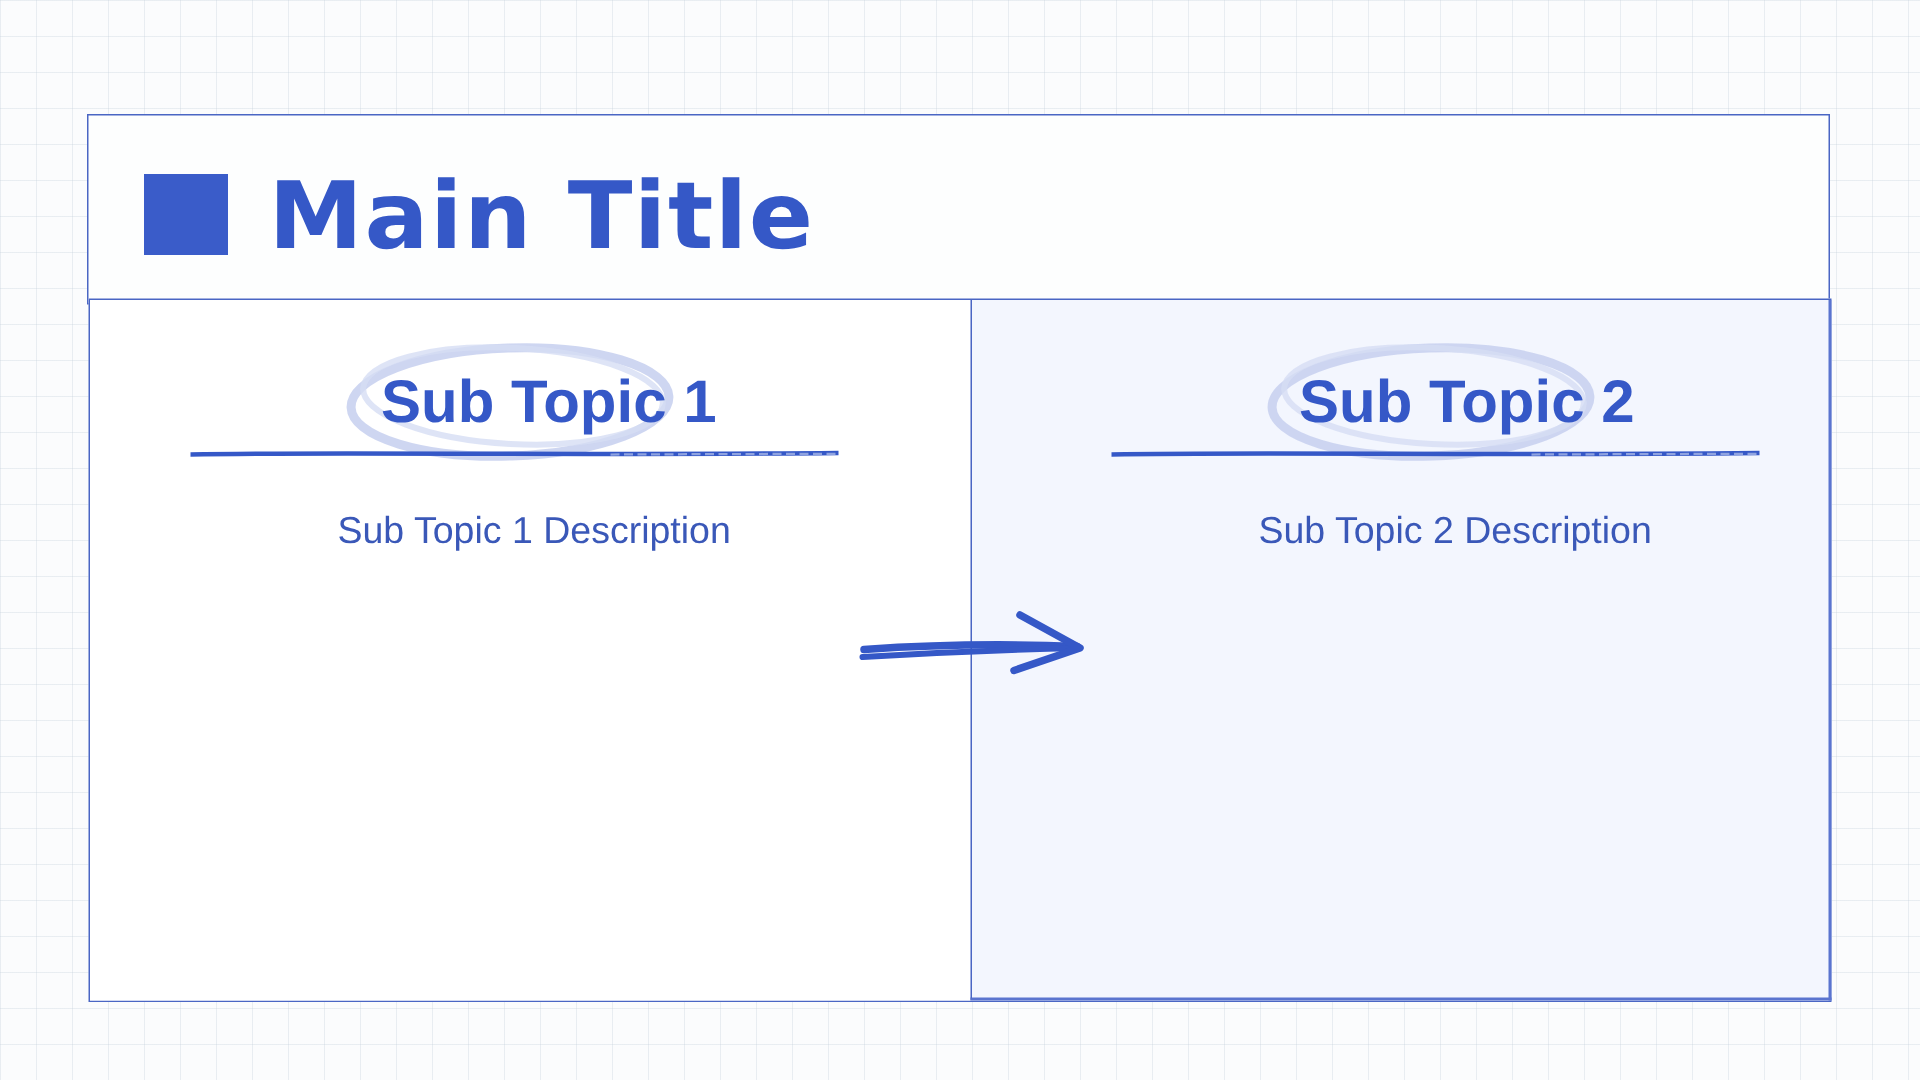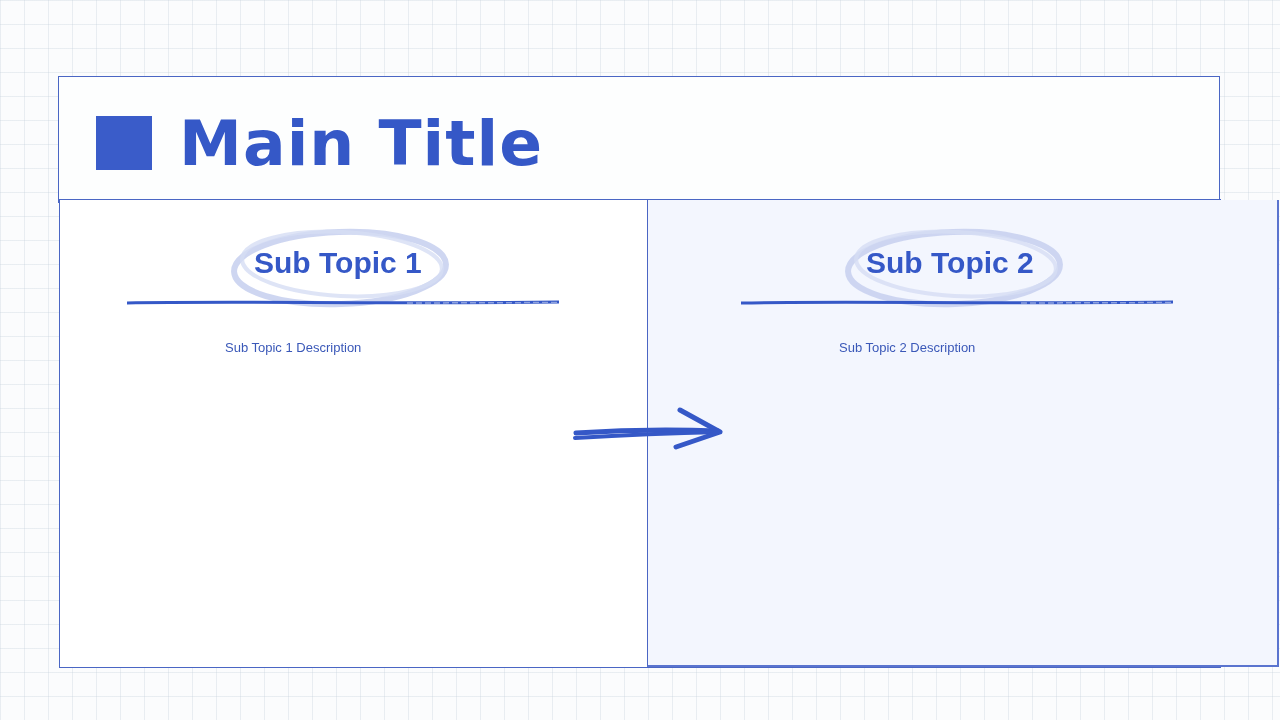--- a/index.html
+++ b/index.html
@@ -27,33 +27,33 @@
   }
   .content-box {
     position:absolute; left:59px; top:199px; width:1162px; height:469px;
     border:1.5px solid #4a66c4; box-sizing:border-box; background:#ffffff;
   }
   .panel {
     position:absolute; top:0; height:100%; box-sizing:border-box;
   }
   .panel-left { left:0; width:587px; background:#ffffff; }
   .panel-right {
-    left:587px; width:632px; background:#f3f6fe;
+    left:587px; width:574px; background:#f3f6fe;
     border-left:1.5px solid #4a66c4; border-right:2px solid #5a74cf; border-bottom:2px solid #5a74cf;
   }
   .subtitle {
-    position:absolute; top:46px; font-size:30px; font-weight:700; color:#3558c7;
+    position:absolute; top:46px; font-size:40px; font-weight:700; color:#3558c7;
     white-space:nowrap;
   }
   .ellipse {
     position:absolute; top:24px; width:224px; height:84px;
   }
   .underline { position:absolute; top:98px; width:432px; height:10px; }
   .desc {
-    position:absolute; top:140px; font-size:13px; color:#3a58b8; white-space:nowrap;
+    position:absolute; top:140px; font-size:25px; color:#3a58b8; white-space:nowrap;
   }
   .arrow { position:absolute; left:570px; top:402px; width:160px; height:54px; }
 </style>
 </head>
 <body>
 
 <div class="title-box">
   <div class="title-square"></div>
   <div class="title-text">Main Title</div>
 </div>

